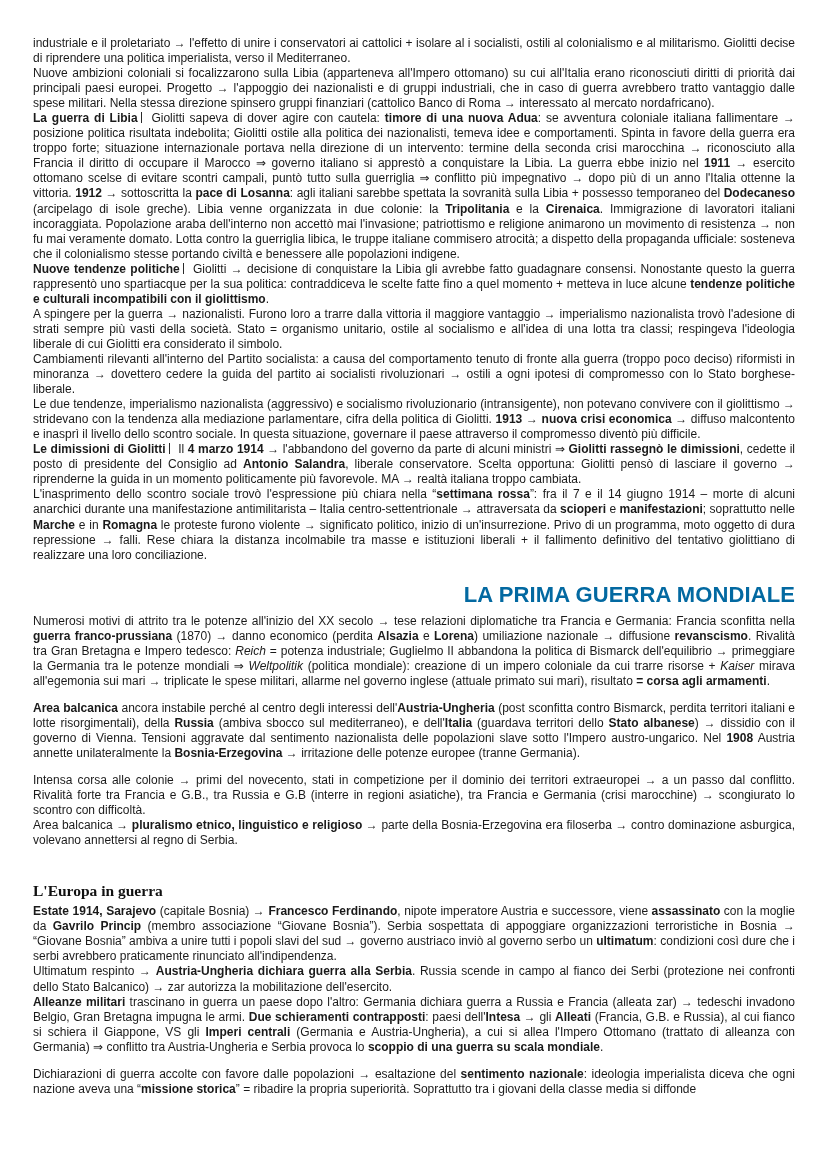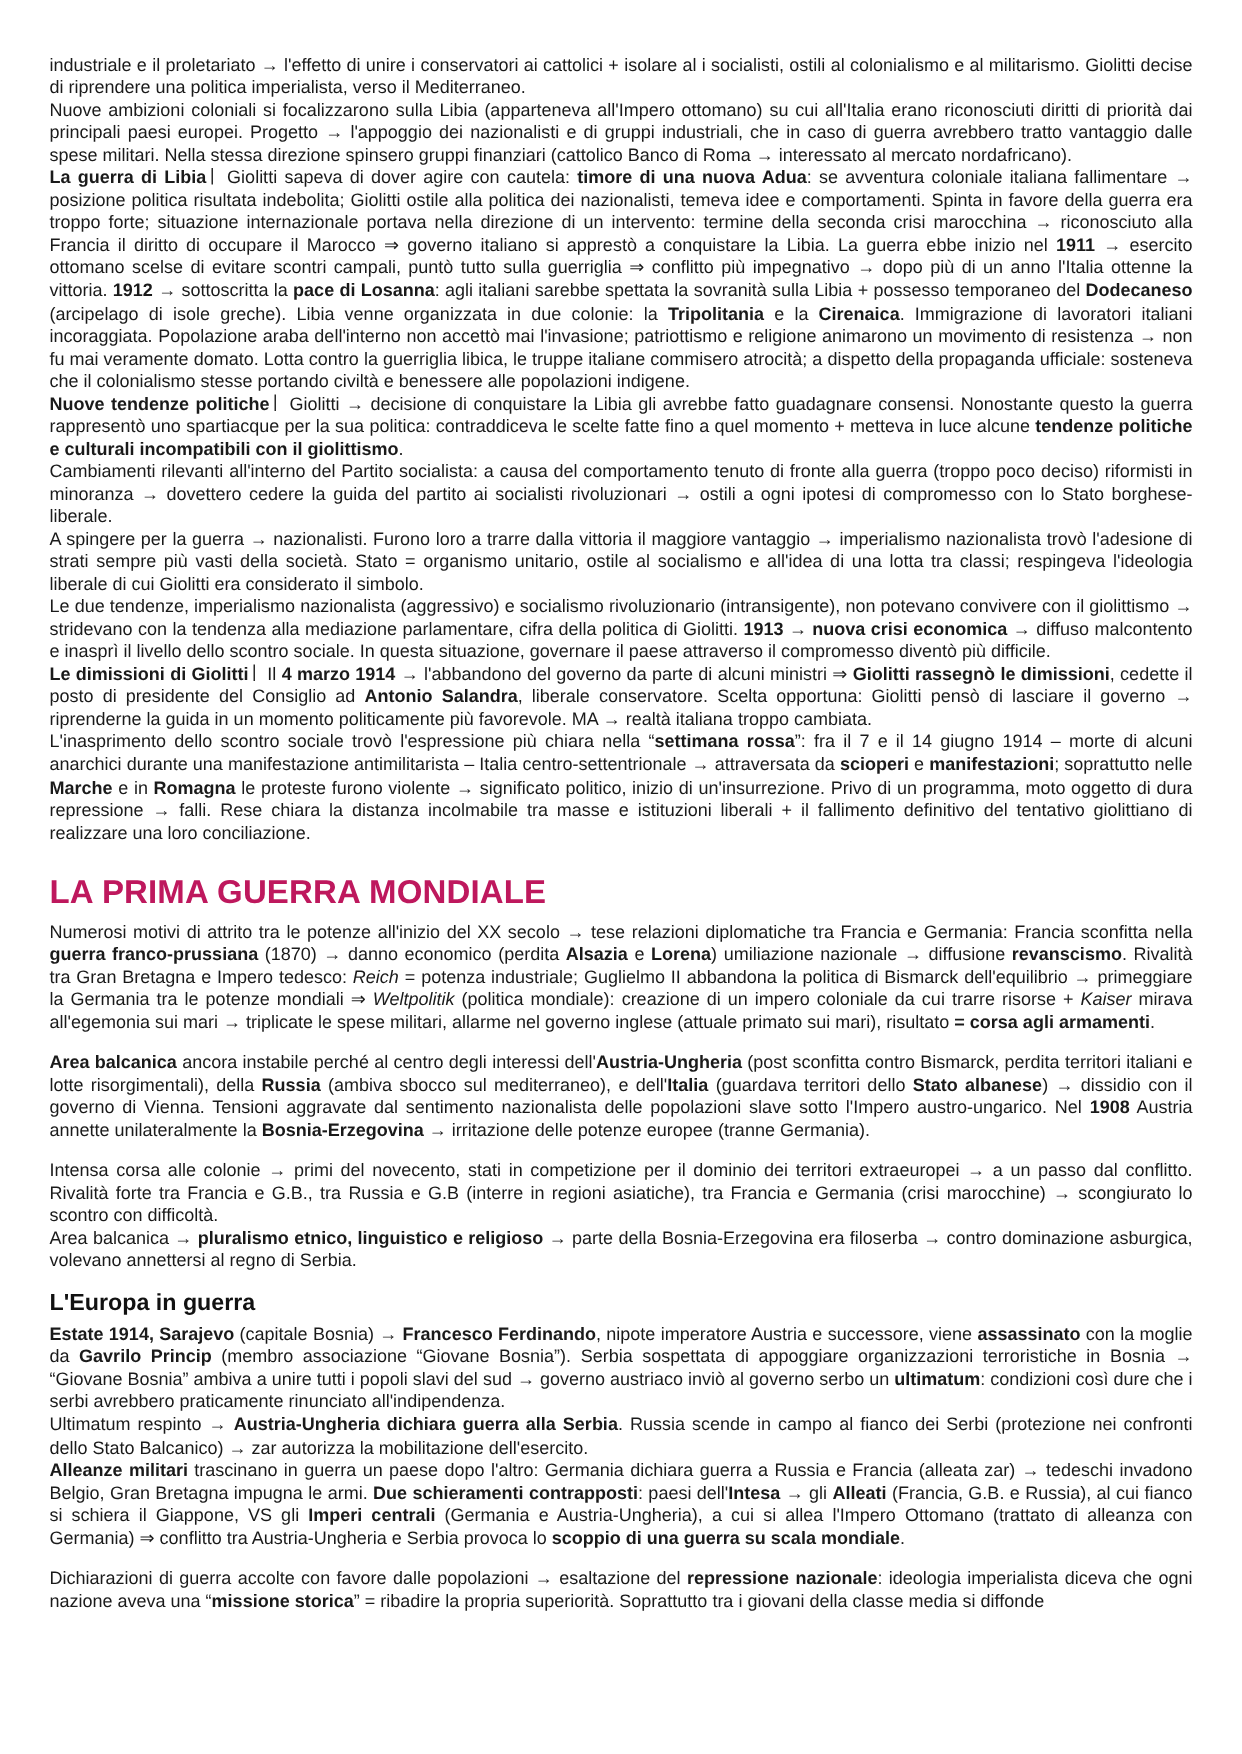--- a/index.html
+++ b/index.html
@@ -58,50 +58,52 @@
     margin: 0 5px 0 3px;
     vertical-align: -1px;
     width: 0;
   }
   h1.chapter {
     font-size: 22px;
     font-weight: bold;
     letter-spacing: 0.1px;
     margin: 20px 0 7px 0;
     line-height: 1.1;
-    color: #be185d;
+    color: #0369a1;
+    text-align: right;
   }
   h2.section {
     font-size: 15.5px;
     font-weight: bold;
     margin: 6px 0 4px 0;
     line-height: 1.15;
     color: #111111;
   }
   h2.section.spaced {
-    margin-top: 12px;
+    margin-top: 34px;
+    font-family: Liberation Serif, serif;
   }
 </style>
 </head>
 <body>
 
 <div class="page">
   <div class="doc">
 
     <p class="para"><span>industriale e il proletariato → l'effetto di unire i conservatori ai cattolici + isolare al i socialisti, ostili al colonialismo e al militarismo. Giolitti decise di riprendere una politica imperialista, verso il Mediterraneo.</span></p>
 
     <p class="para tight"><span>Nuove ambizioni coloniali si focalizzarono sulla Libia (apparteneva all'Impero ottomano) su cui all'Italia erano riconosciuti diritti di priorità dai principali paesi europei. Progetto → l'appoggio dei nazionalisti e di gruppi industriali, che in caso di guerra avrebbero tratto vantaggio dalle spese militari. Nella stessa direzione spinsero gruppi finanziari (cattolico Banco di Roma → interessato al mercato nordafricano).</span></p>
 
     <p class="para tight"><b class="lead">La guerra di Libia</b><span class="sep"></span><span> Giolitti sapeva di dover agire con cautela: </span><b>timore di una nuova Adua</b><span>: se avventura coloniale italiana fallimentare → posizione politica risultata indebolita; Giolitti ostile alla politica dei nazionalisti, temeva idee e comportamenti. Spinta in favore della guerra era troppo forte; situazione internazionale portava nella direzione di un intervento: termine della seconda crisi marocchina → riconosciuto alla Francia il diritto di occupare il Marocco ⇒ governo italiano si apprestò a conquistare la Libia. La guerra ebbe inizio nel </span><b>1911</b><span> → esercito ottomano scelse di evitare scontri campali, puntò tutto sulla guerriglia ⇒ conflitto più impegnativo → dopo più di un anno l'Italia ottenne la vittoria. </span><b>1912</b><span> → sottoscritta la </span><b>pace di Losanna</b><span>: agli italiani sarebbe spettata la sovranità sulla Libia + possesso temporaneo del </span><b>Dodecaneso</b><span> (arcipelago di isole greche). Libia venne organizzata in due colonie: la </span><b>Tripolitania</b><span> e la </span><b>Cirenaica</b><span>. Immigrazione di lavoratori italiani incoraggiata. Popolazione araba dell'interno non accettò mai l'invasione; patriottismo e religione animarono un movimento di resistenza → non fu mai veramente domato. Lotta contro la guerriglia libica, le truppe italiane commisero atrocità; a dispetto della propaganda ufficiale: sosteneva che il colonialismo stesse portando civiltà e benessere alle popolazioni indigene.</span></p>
 
     <p class="para tight"><b class="lead">Nuove tendenze politiche</b><span class="sep"></span><span> Giolitti → decisione di conquistare la Libia gli avrebbe fatto guadagnare consensi. Nonostante questo la guerra rappresentò uno spartiacque per la sua politica: contraddiceva le scelte fatte fino a quel momento + metteva in luce alcune </span><b>tendenze politiche e culturali incompatibili con il giolittismo</b><span>.</span></p>
 
+    <p class="para tight"><span>A spingere per la guerra → nazionalisti. Furono loro a trarre dalla vittoria il maggiore vantaggio → imperialismo nazionalista trovò l'adesione di strati sempre più vasti della società. Stato = organismo unitario, ostile al socialismo e all'idea di una lotta tra classi; respingeva l'ideologia liberale di cui Giolitti era considerato il simbolo.</span></p>
+
     <p class="para tight"><span>Cambiamenti rilevanti all'interno del Partito socialista: a causa del comportamento tenuto di fronte alla guerra (troppo poco deciso) riformisti in minoranza → dovettero cedere la guida del partito ai socialisti rivoluzionari → ostili a ogni ipotesi di compromesso con lo Stato borghese-liberale.</span></p>
-
-    <p class="para tight"><span>A spingere per la guerra → nazionalisti. Furono loro a trarre dalla vittoria il maggiore vantaggio → imperialismo nazionalista trovò l'adesione di strati sempre più vasti della società. Stato = organismo unitario, ostile al socialismo e all'idea di una lotta tra classi; respingeva l'ideologia liberale di cui Giolitti era considerato il simbolo.</span></p>
 
     <p class="para tight"><span>Le due tendenze, imperialismo nazionalista (aggressivo) e socialismo rivoluzionario (intransigente), non potevano convivere con il giolittismo → stridevano con la tendenza alla mediazione parlamentare, cifra della politica di Giolitti. </span><b>1913 → nuova crisi economica</b><span> → diffuso malcontento e inasprì il livello dello scontro sociale. In questa situazione, governare il paese attraverso il compromesso diventò più difficile.</span></p>
 
     <p class="para tight"><b class="lead">Le dimissioni di Giolitti</b><span class="sep"></span><span> Il </span><b>4 marzo 1914</b><span> → l'abbandono del governo da parte di alcuni ministri ⇒ </span><b>Giolitti rassegnò le dimissioni</b><span>, cedette il posto di presidente del Consiglio ad </span><b>Antonio Salandra</b><span>, liberale conservatore. Scelta opportuna: Giolitti pensò di lasciare il governo → riprenderne la guida in un momento politicamente più favorevole. MA → realtà italiana troppo cambiata.</span></p>
 
     <p class="para tight"><span>L'inasprimento dello scontro sociale trovò l'espressione più chiara nella “</span><b>settimana rossa</b><span>”: fra il 7 e il 14 giugno 1914 – morte di alcuni anarchici durante una manifestazione antimilitarista –  Italia centro-settentrionale → attraversata da </span><b>scioperi</b><span> e </span><b>manifestazioni</b><span>; soprattutto nelle </span><b>Marche</b><span> e in </span><b>Romagna</b><span> le proteste furono violente → significato politico, inizio di un'insurrezione. Privo di un programma, moto oggetto di dura repressione → falli. Rese chiara la distanza incolmabile tra masse e istituzioni liberali + il fallimento definitivo del tentativo giolittiano di realizzare una loro conciliazione.</span></p>
 
     <h1 class="chapter">LA PRIMA GUERRA MONDIALE</h1>
 
 
@@ -114,16 +116,16 @@
     <p class="para tight"><span>Area balcanica → </span><b>pluralismo etnico, linguistico e religioso</b><span> → parte della Bosnia-Erzegovina era filoserba → contro dominazione asburgica, volevano annettersi al regno di Serbia.</span></p>
 
     <h2 class="section spaced">L'Europa in guerra</h2>
 
     <p class="para tight"><b>Estate 1914, Sarajevo</b><span> (capitale Bosnia) → </span><b>Francesco Ferdinando</b><span>, nipote imperatore Austria e successore, viene </span><b>assassinato</b><span> con la moglie da </span><b>Gavrilo Princip</b><span> (membro associazione “Giovane Bosnia”). Serbia sospettata di appoggiare organizzazioni terroristiche in Bosnia → “Giovane Bosnia” ambiva a unire tutti i popoli slavi del sud → governo austriaco inviò al governo serbo un </span><b>ultimatum</b><span>: condizioni così dure che i serbi avrebbero praticamente rinunciato all'indipendenza.</span></p>
 
     <p class="para tight"><span>Ultimatum respinto → </span><b>Austria-Ungheria dichiara guerra alla Serbia</b><span>. Russia scende in campo al fianco dei Serbi (protezione nei confronti dello Stato Balcanico) → zar autorizza la mobilitazione dell'esercito.</span></p>
 
     <p class="para tight"><b>Alleanze militari</b><span> trascinano in guerra un paese dopo l'altro: Germania dichiara guerra a Russia e Francia (alleata zar) → tedeschi invadono Belgio, Gran Bretagna impugna le armi. </span><b>Due schieramenti contrapposti</b><span>: paesi dell'</span><b>Intesa</b><span> → gli </span><b>Alleati</b><span> (Francia, G.B. e Russia), al cui fianco si schiera il Giappone, VS gli </span><b>Imperi centrali</b><span> (Germania e Austria-Ungheria), a cui si allea l'Impero Ottomano (trattato di alleanza con Germania) ⇒ conflitto tra Austria-Ungheria e Serbia provoca lo </span><b>scoppio di una guerra su scala mondiale</b><span>.</span></p>
 
-    <p class="para gap-before"><span>Dichiarazioni di guerra accolte con favore dalle popolazioni → esaltazione del </span><b>repressione nazionale</b><span>: ideologia imperialista diceva che ogni nazione aveva una “</span><b>missione storica</b><span>” = ribadire la propria superiorità. Soprattutto tra i giovani della classe media si diffonde</span></p>
+    <p class="para gap-before"><span>Dichiarazioni di guerra accolte con favore dalle popolazioni → esaltazione del </span><b>sentimento nazionale</b><span>: ideologia imperialista diceva che ogni nazione aveva una “</span><b>missione storica</b><span>” = ribadire la propria superiorità. Soprattutto tra i giovani della classe media si diffonde</span></p>
 
   </div>
 </div>
 
 </body></html>

